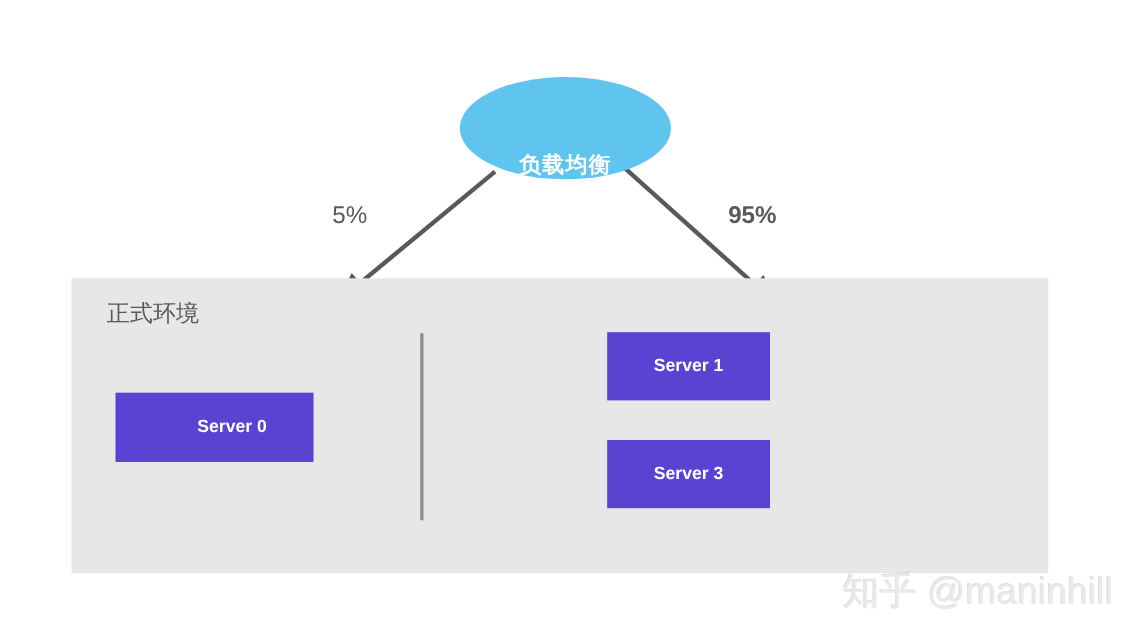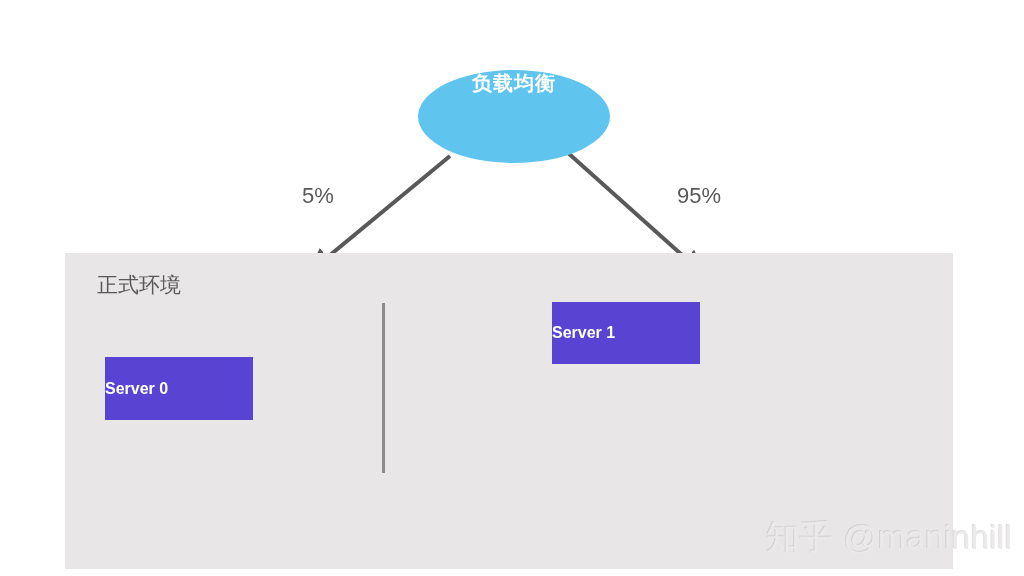--- a/index.html
+++ b/index.html
@@ -19,54 +19,54 @@
     position:relative;overflow:hidden;
   }
   .stage{position:absolute;inset:0;width:1024px;height:576px;}
 
   .arrow-layer{position:absolute;left:0;top:0;width:1024px;height:576px;pointer-events:none;}
 
   .lb-ellipse{
     position:absolute;left:418px;top:70px;width:192px;height:93px;
     background:var(--ellipse-fill);
     border-radius:50%;
-    display:flex;align-items:flex-start;justify-content:center;
+    display:flex;align-items:flex-end;justify-content:center;
   }
   .lb-ellipse .lb-label{
     color:#ffffff;font-size:20px;font-weight:bold;letter-spacing:1px;
   }
 
   .edge-label{
     position:absolute;width:80px;text-align:center;
     color:var(--label-color);font-size:22px;
   }
   .edge-label.pct5{left:278px;top:183px;}
-  .edge-label.pct95{left:659px;top:183px;}
+  .edge-label.pct95{left:644px;top:183px;font-weight:bold;}
 
   .env-container{
-    position:absolute;left:65px;top:253px;width:888px;height:316px;
+    position:absolute;left:65px;top:253px;width:888px;height:268px;
     background:var(--container-bg);
   }
   .env-title{
     position:absolute;left:32px;top:18px;
     color:var(--label-color);font-size:21px;
   }
   .divider{
     position:absolute;left:317px;top:50px;width:3px;height:170px;
     background:var(--divider-color);
   }
   .server-box{
     position:absolute;width:148px;height:62px;
     background:var(--server-fill);
-    display:flex;align-items:center;
+    display:flex;align-items:center;justify-content:center;
   }
   .server-box .server-label{
     color:#ffffff;font-size:16px;font-weight:bold;
   }
-  .server-0{left:40px;top:104px;height:63px;}
+  .server-0{left:40px;top:104px;height:63px;padding-left:32px;}
   .server-1{left:487px;top:49px;}
   .server-2{left:672px;top:49px;}
   .server-3{left:487px;top:147px;}
   .server-4{left:672px;top:147px;}
 
   .watermark{
     position:absolute;right:12px;top:515px;
     font-size:34px;
     color:var(--watermark-color);
     text-shadow:-1px -1px 0 rgba(185,185,185,0.45);
@@ -100,17 +100,20 @@
 
     <div class="server-box server-0">
       <span class="server-label">Server 0</span>
     </div>
 
     <div class="divider"></div>
 
     <div class="server-box server-1">
       <span class="server-label">Server 1</span>
     </div>
+    <div class="server-box server-3">
+      <span class="server-label">Server 3</span>
+    </div>
   </div>
 
   <div class="watermark">知乎 @maninhill</div>
 
 </div>
 
 </body></html>

